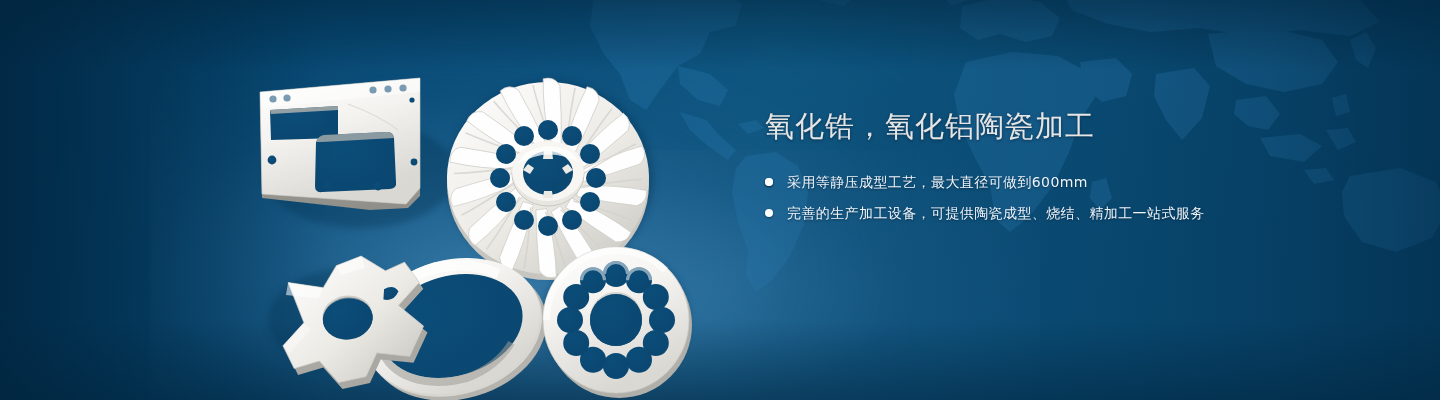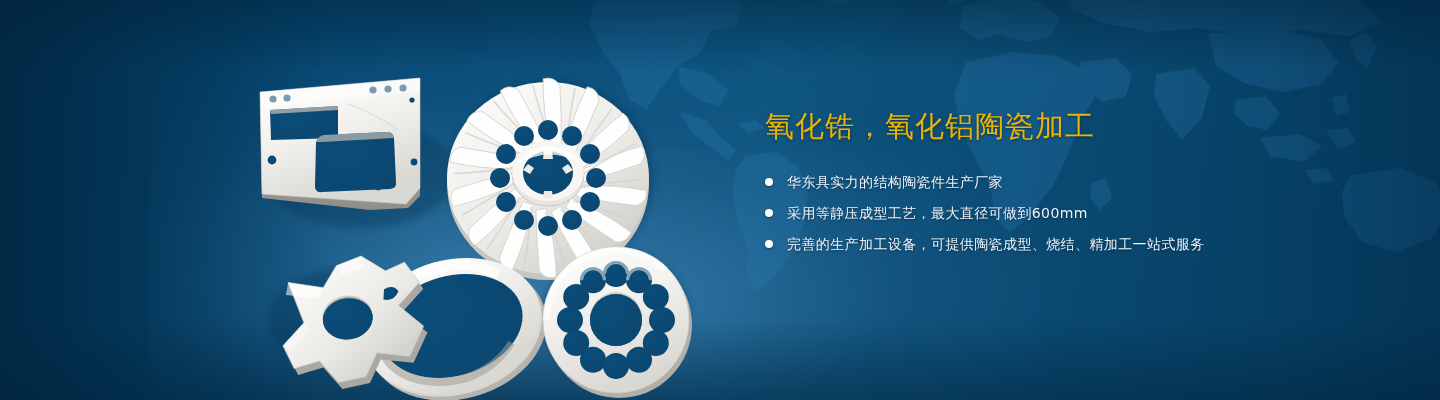--- a/index.html
+++ b/index.html
@@ -69,21 +69,21 @@
   
   .copy{
     position:absolute;left:765px;top:108px;width:600px;
   }
   .headline{
     margin:0;
     font-size:29px;
     line-height:1.25;
     font-weight:400;
     letter-spacing:1px;
-    color:#eab308;
+    color:#e5e5e5;
     text-shadow:0 1px 3px rgba(0,20,40,.55);
     white-space:nowrap;
   }
   .bullets{
     list-style:none;
     margin:28px 0 0 0;
     padding:0;
   }
   .bullets li{
     position:relative;
@@ -427,21 +427,20 @@
       </g>
     </svg>
   </div>
 
   <div class="copy">
     <h1 class="headline">氧化锆，氧化铝陶瓷加工</h1>
 
     <ul class="bullets">
       <li>
         <span class="dot"></span>
-        <span>华东具实力的结构陶瓷件生产厂家</span>
       </li>
       <li>
         <span class="dot"></span>
         <span>采用等静压成型工艺，最大直径可做到600mm</span>
       </li>
       <li>
         <span class="dot"></span>
         <span>完善的生产加工设备，可提供陶瓷成型、烧结、精加工一站式服务</span>
       </li>
     </ul>

